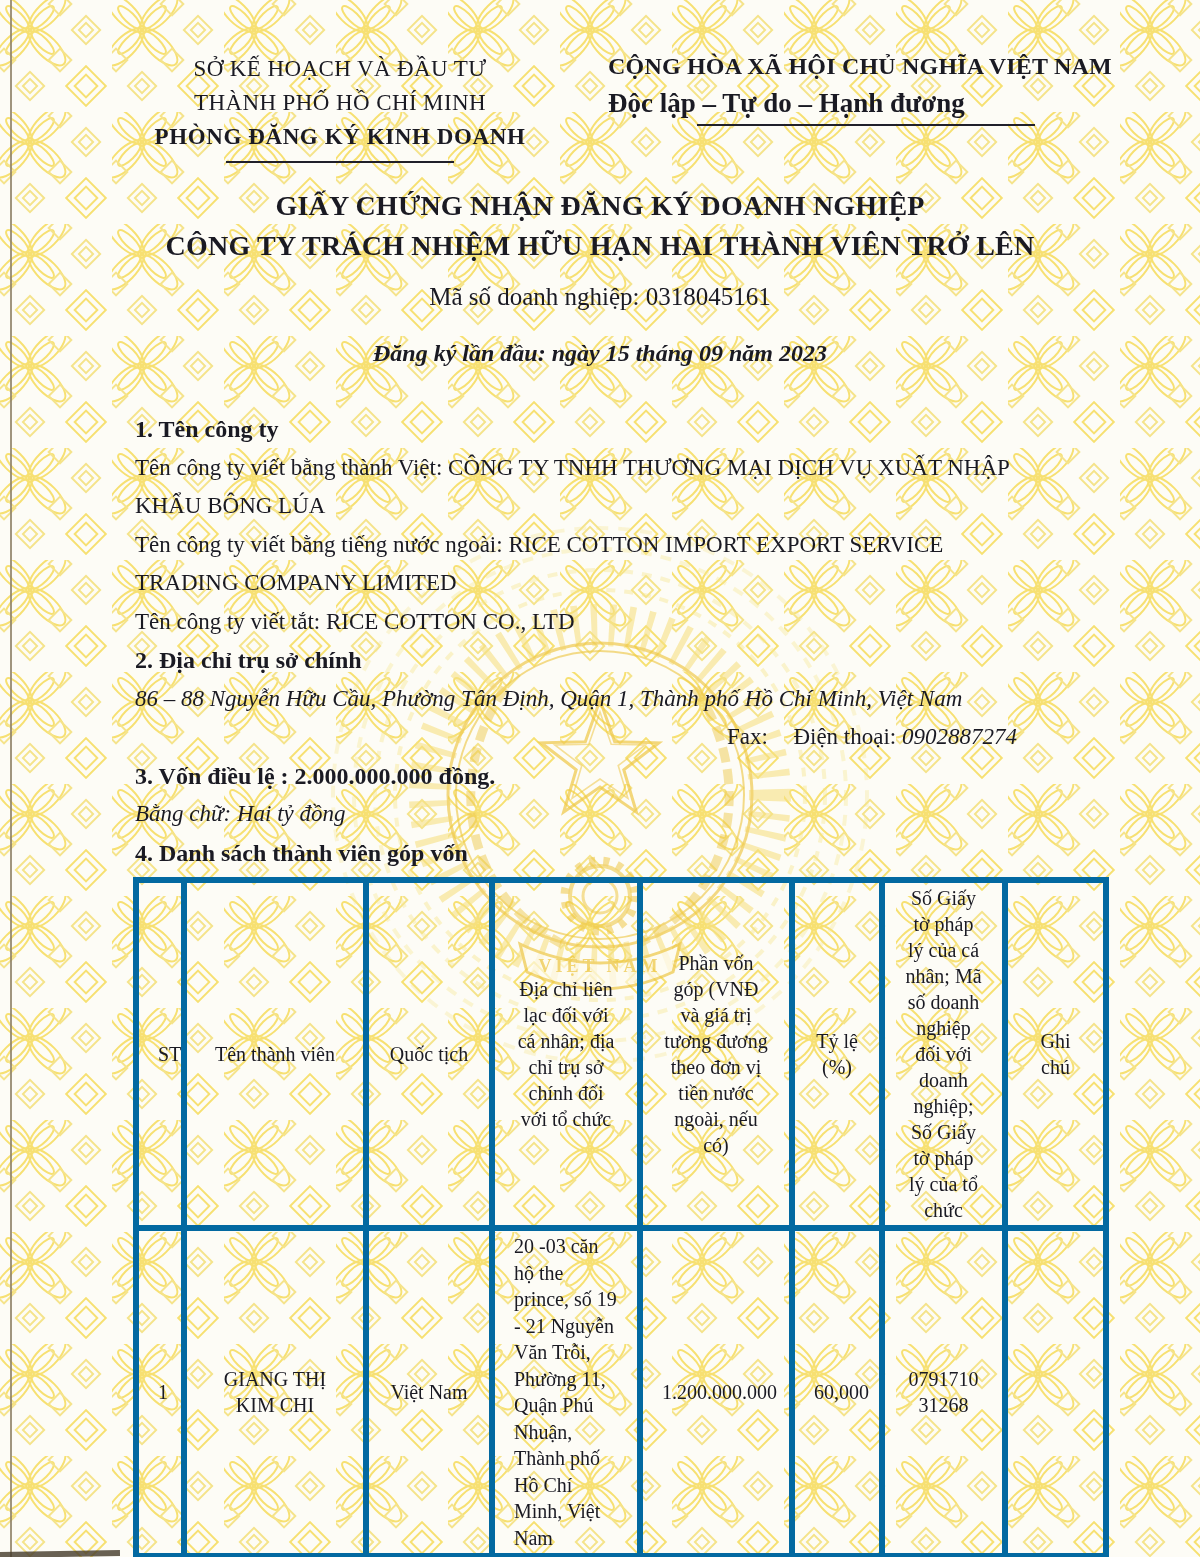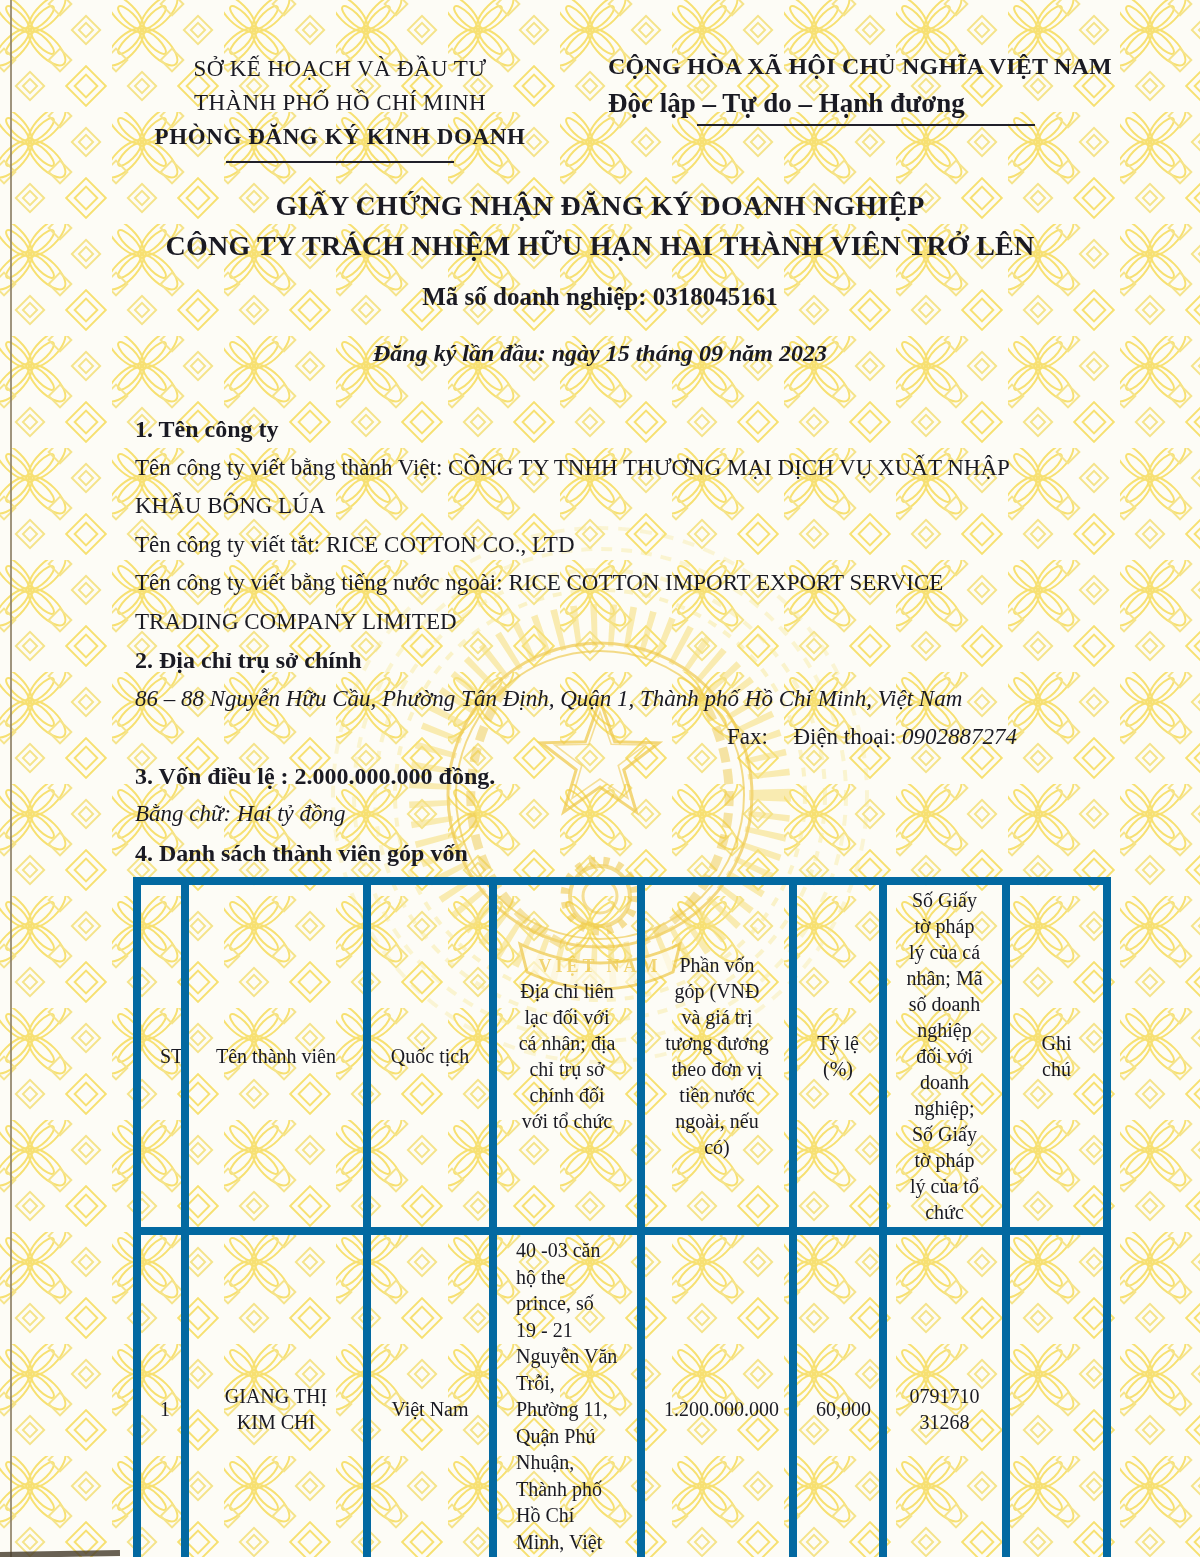--- a/index.html
+++ b/index.html
@@ -22,35 +22,35 @@
   .rule-issuer{width:228px;border-top:2.5px solid #20202a;margin:7px auto 0;}
 
   .national{position:absolute;top:50px;left:608px;width:516px;}
   .national .l1{font-size:24px;font-weight:700;line-height:33px;letter-spacing:.2px;}
   .national .l2{font-size:27px;font-weight:700;line-height:40px;}
   .rule-national{width:338px;border-top:2.5px solid #20202a;margin:1px auto 0;}
 
   
   .title-block{position:absolute;top:186px;left:0;width:1200px;text-align:center;}
   .title-line{font-size:28px;font-weight:700;line-height:40px;letter-spacing:.2px;}
-  .tax-code{font-size:25px;font-weight:700;margin-top:17px;}
+  .tax-code{font-size:25px;font-weight:400;margin-top:17px;}
   .reg-date{font-size:24px;font-weight:700;font-style:italic;margin-top:29px;}
 
   
   .body{position:absolute;top:410px;left:135px;width:970px;font-size:23px;line-height:38.5px;}
   .body p{margin:0;max-width:882px;}
   .h{font-weight:700;font-size:24px;}
   .it{font-style:italic;}
   .row2{position:relative;text-align:right;}
   .col2{position:absolute;left:592px;top:0;}
 
   
   table{border-collapse:collapse;table-layout:fixed;width:970px;margin:5px 0 0 -2px;
         font-size:20px;background:transparent;}
-  th,td{border:8px solid #0369a1;padding:2px 19px;font-weight:400;overflow:hidden;}
+  th,td{border:6px solid #0369a1;padding:2px 19px;font-weight:400;overflow:hidden;}
   thead tr{height:300px;}
   tbody tr{height:273px;}
   th{text-align:center;vertical-align:middle;line-height:26px;}
   td{text-align:center;vertical-align:middle;line-height:26.5px;}
   td.addr{text-align:left;vertical-align:top;}
   td.idnum{word-break:break-all;}
 </style>
 </head>
 <body>
 
@@ -139,22 +139,22 @@
     <div class="title-line">GIẤY CHỨNG NHẬN ĐĂNG KÝ DOANH NGHIỆP</div>
     <div class="title-line">CÔNG TY TRÁCH NHIỆM HỮU HẠN HAI THÀNH VIÊN TRỞ LÊN</div>
     <div class="tax-code">Mã số doanh nghiệp: 0318045161</div>
     <div class="reg-date">Đăng ký lần đầu: ngày 15 tháng 09 năm 2023</div>
   </div>
 
   <div class="body">
 
     <p class="h">1. Tên công ty</p>
     <p><span>Tên công ty viết bằng thành Việt: </span><span>CÔNG TY TNHH THƯƠNG MẠI DỊCH VỤ XUẤT NHẬP KHẨU BÔNG LÚA</span></p>
+    <p><span>Tên công ty viết bằng tiếng nước ngoài: </span><span>RICE COTTON IMPORT EXPORT SERVICE TRADING COMPANY LIMITED</span></p>
     <p><span>Tên công ty viết tắt: </span><span>RICE COTTON CO., LTD</span></p>
-    <p><span>Tên công ty viết bằng tiếng nước ngoài: </span><span>RICE COTTON IMPORT EXPORT SERVICE TRADING COMPANY LIMITED</span></p>
 
     <p class="h">2. Địa chỉ trụ sở chính</p>
     <p class="it">86 – 88 Nguyễn Hữu Cầu, Phường Tân Định, Quận 1, Thành phố Hồ Chí Minh, Việt Nam</p>
     <p class="row2"><span>Điện thoại: </span><span class="it">0902887274</span><span class="col2">Fax:</span></p>
 
     <p class="h"><span>3. Vốn điều lệ : </span><span>2.000.000.000 đồng.</span></p>
     <p class="it">Bằng chữ: Hai tỷ đồng</p>
 
     <p class="h">4. Danh sách thành viên góp vốn</p>
 
@@ -179,21 +179,21 @@
           <th>Tỷ lệ (%)</th>
           <th>Số Giấy tờ pháp lý của cá nhân; Mã số doanh nghiệp đối với doanh nghiệp; Số Giấy tờ pháp lý của tổ chức</th>
           <th>Ghi chú</th>
         </tr>
       </thead>
       <tbody>
         <tr>
           <td>1</td>
           <td>GIANG THỊ KIM CHI</td>
           <td>Việt Nam</td>
-          <td class="addr">40 -03 căn hộ the prince, số 19 - 21 Nguyễn Văn Trỗi, Phường 11, Quận Phú Nhuận, Thành phố Hồ Chí Minh, Việt Nam</td>
+          <td class="addr">20 -03 căn hộ the prince, số 19 - 21 Nguyễn Văn Trỗi, Phường 11, Quận Phú Nhuận, Thành phố Hồ Chí Minh, Việt Nam</td>
           <td>1.200.000.000</td>
           <td>60,000</td>
           <td class="idnum">079171031268</td>
           <td></td>
         </tr>
       </tbody>
     </table>
   </div>
 </div>
 

